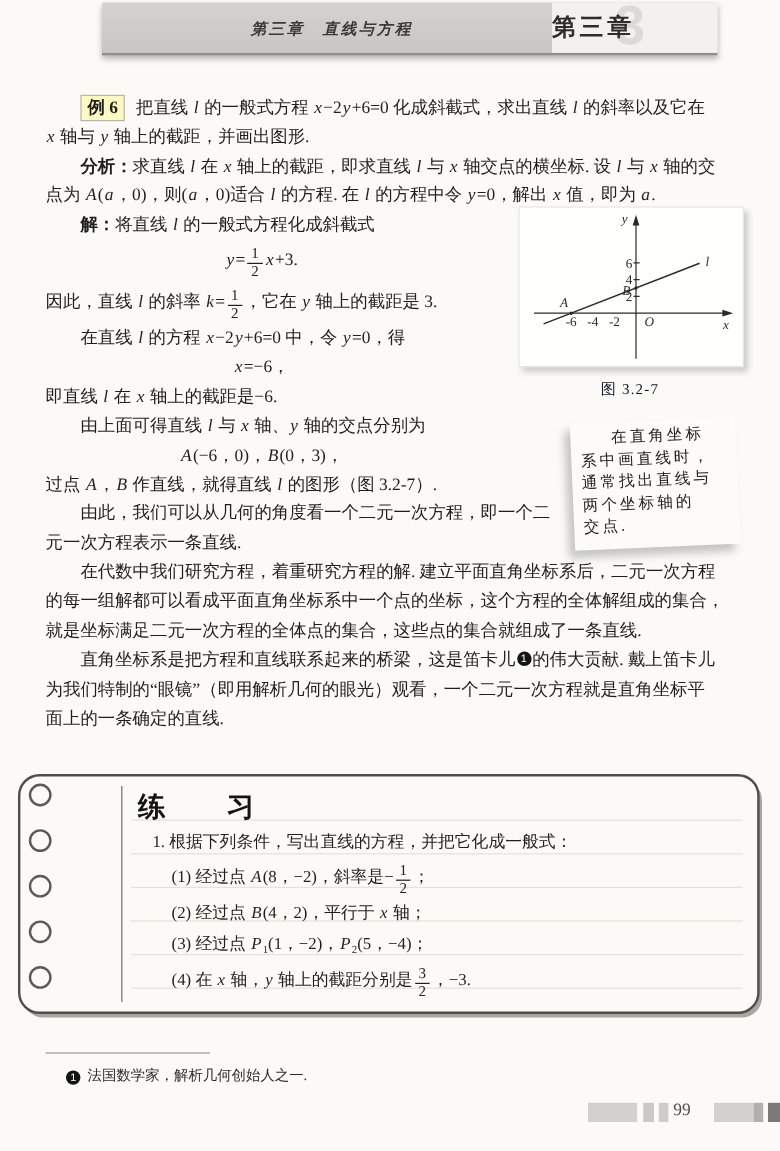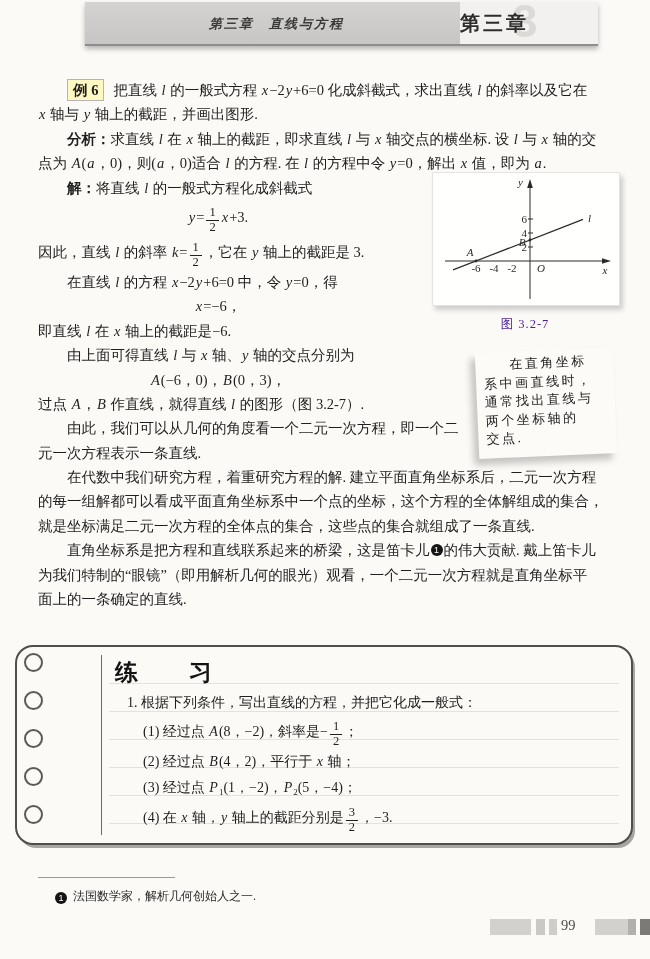--- a/index.html
+++ b/index.html
@@ -34,21 +34,21 @@
   .exbox{display:inline-block;border:1px solid #b7b5b1;background:#fef9c3;padding:0 5px;
     margin-right:9px;line-height:20px;height:20px;font-weight:bold;}
   .fnmark{display:inline-block;width:12px;height:12px;border-radius:50%;background:#141414;color:#fff;
     font-size:9px;line-height:12px;text-align:center;vertical-align:2px;
     font-family:"Liberation Sans",sans-serif;margin:0 1px;}
 
   
   .figure-box{position:absolute;left:432px;top:172px;width:186px;height:132px;background:#fffffe;
     border:1px solid #e6e4e0;box-shadow:3px 4px 5px rgba(0,0,0,.18);}
   .figure-caption{position:absolute;left:432px;top:316px;width:186px;text-align:center;
-    font-size:12.5px;letter-spacing:1px;color:#4c1d95;}
+    font-size:12.5px;letter-spacing:1px;color:#0f172a;}
   .fig-text{font-size:11px;fill:#2a2a2a;font-family:"Liberation Serif",serif;}
   .fig-ital{font-style:italic;}
 
   
   .sticky-note{position:absolute;left:477px;top:350px;width:122px;height:98px;background:#fcfbf8;
     transform:rotate(-2.5deg);box-shadow:-5px 6px 7px rgba(0,0,0,.22);padding:4px 8px;}
   .note-line{font-size:13px;line-height:18.5px;letter-spacing:2.5px;color:#222;white-space:nowrap;}
   .note-line.first{text-indent:26px;}
 
   

